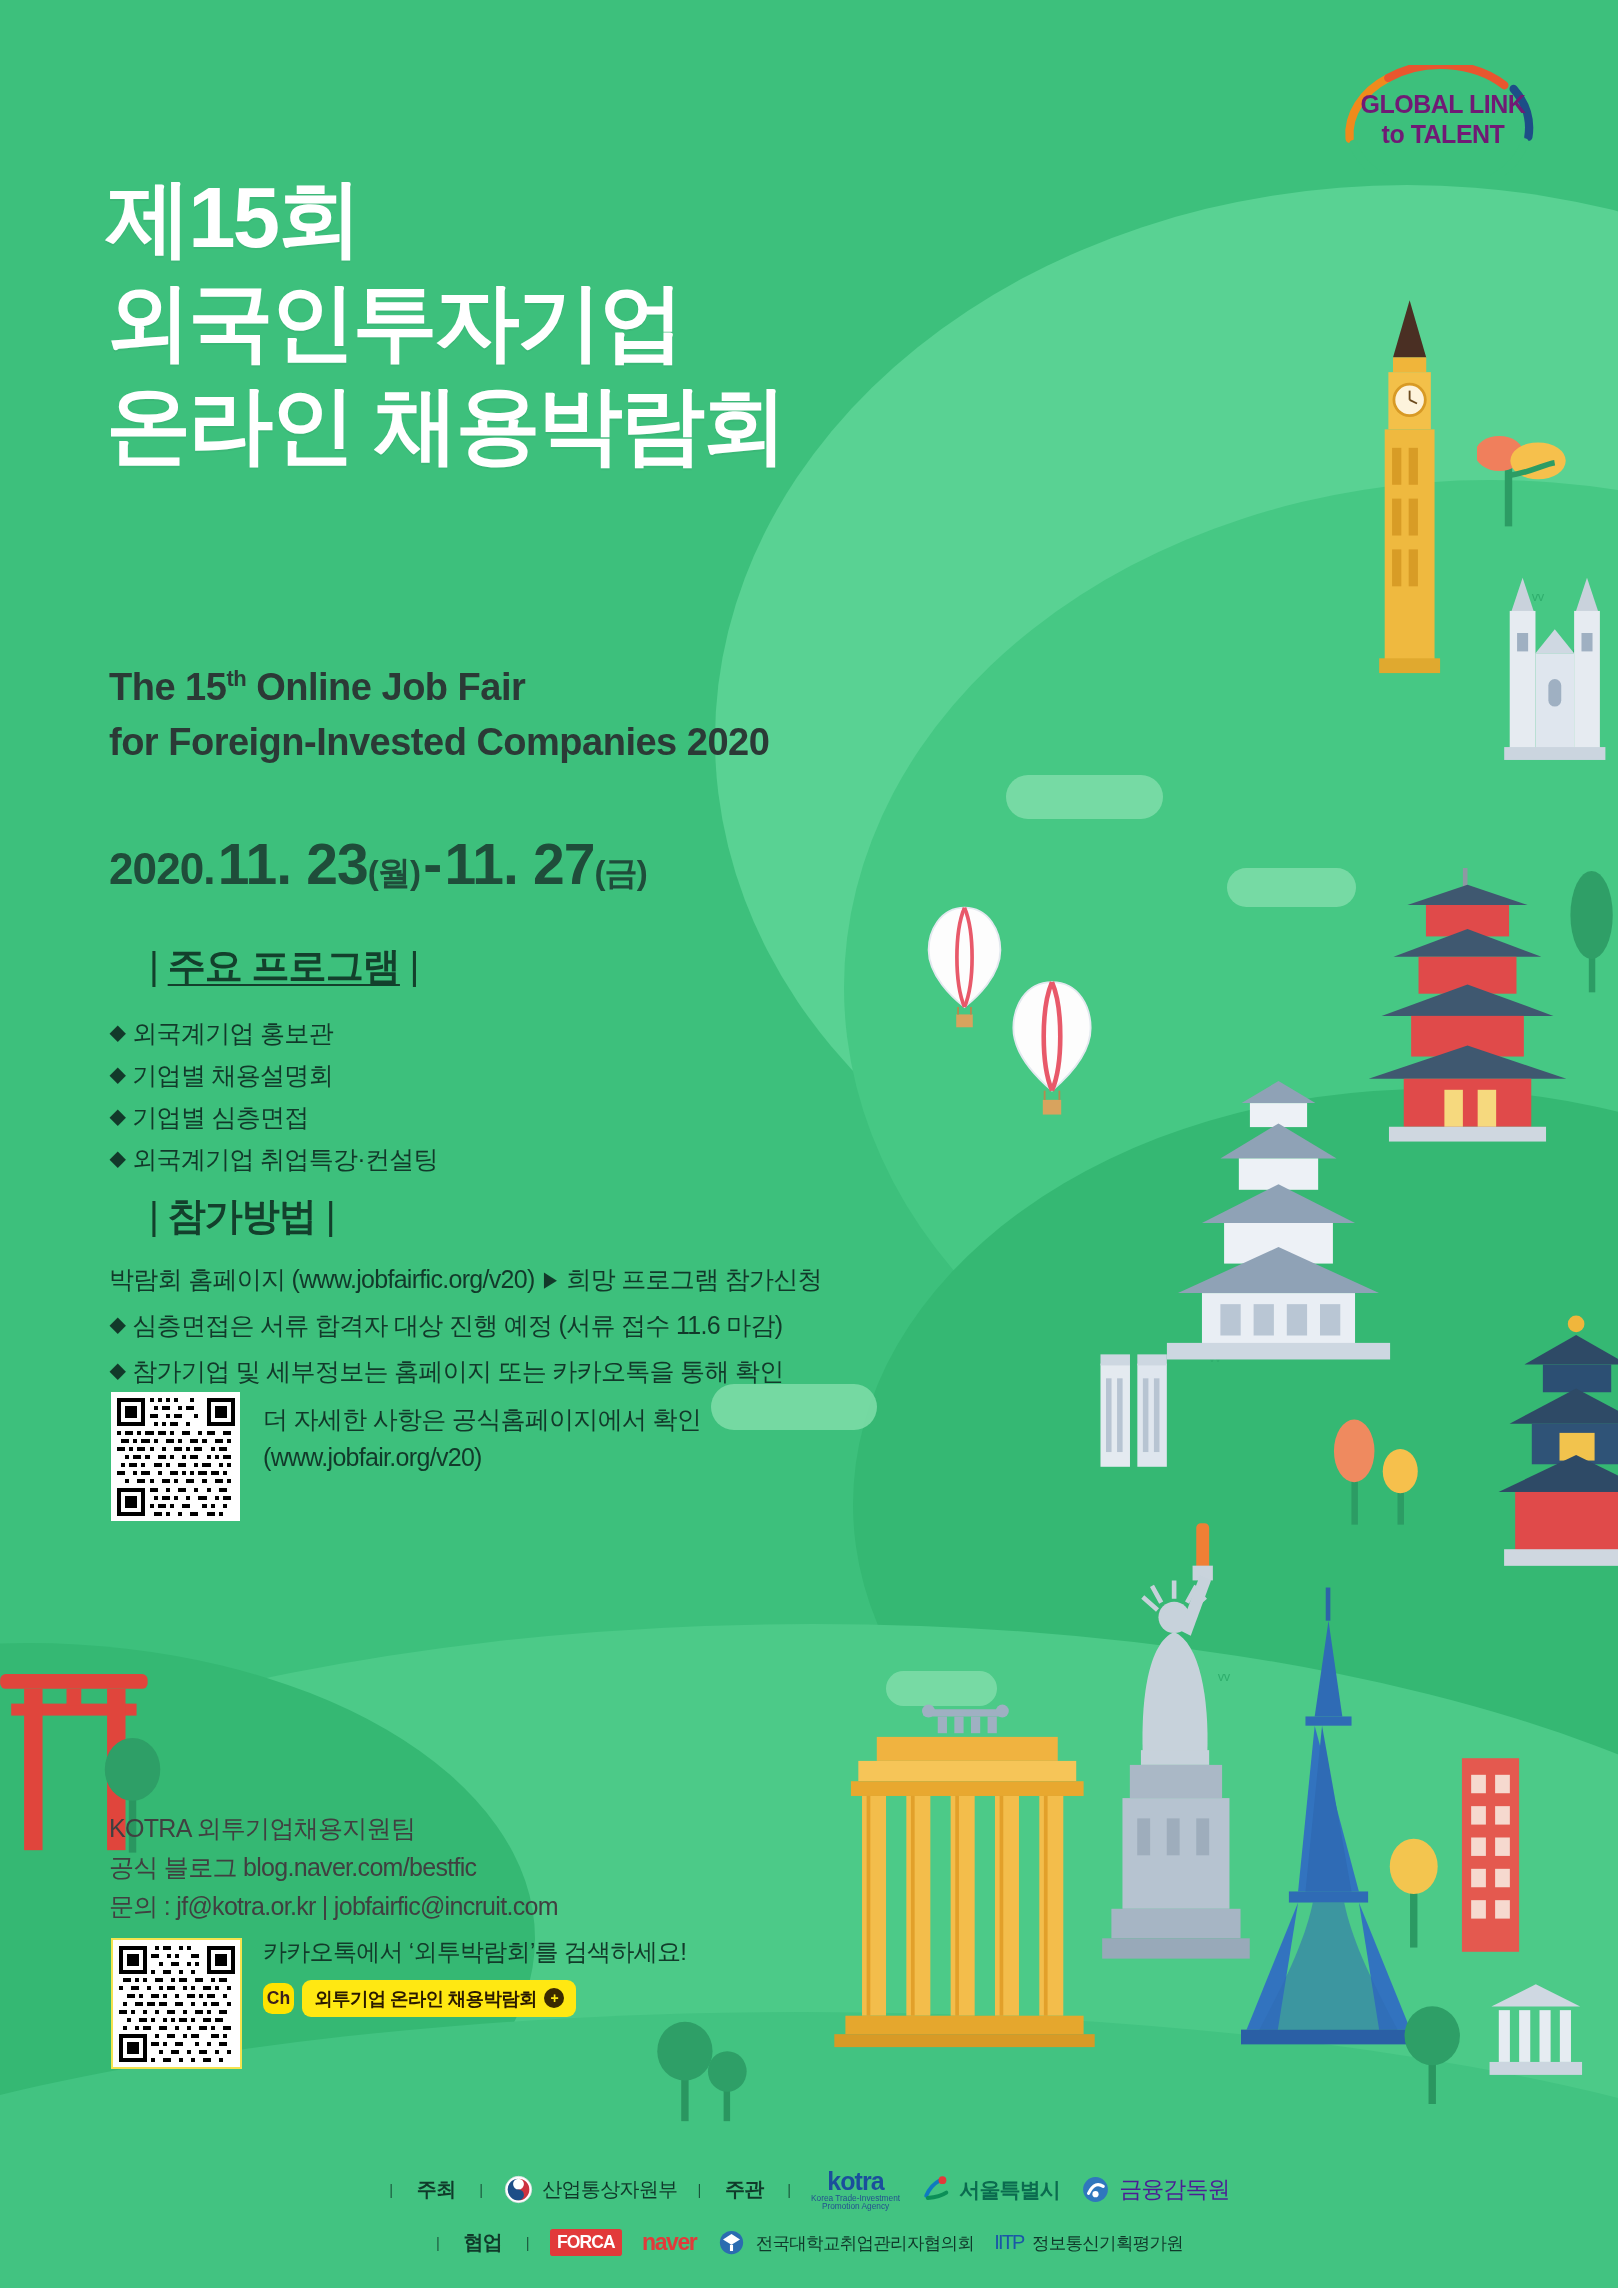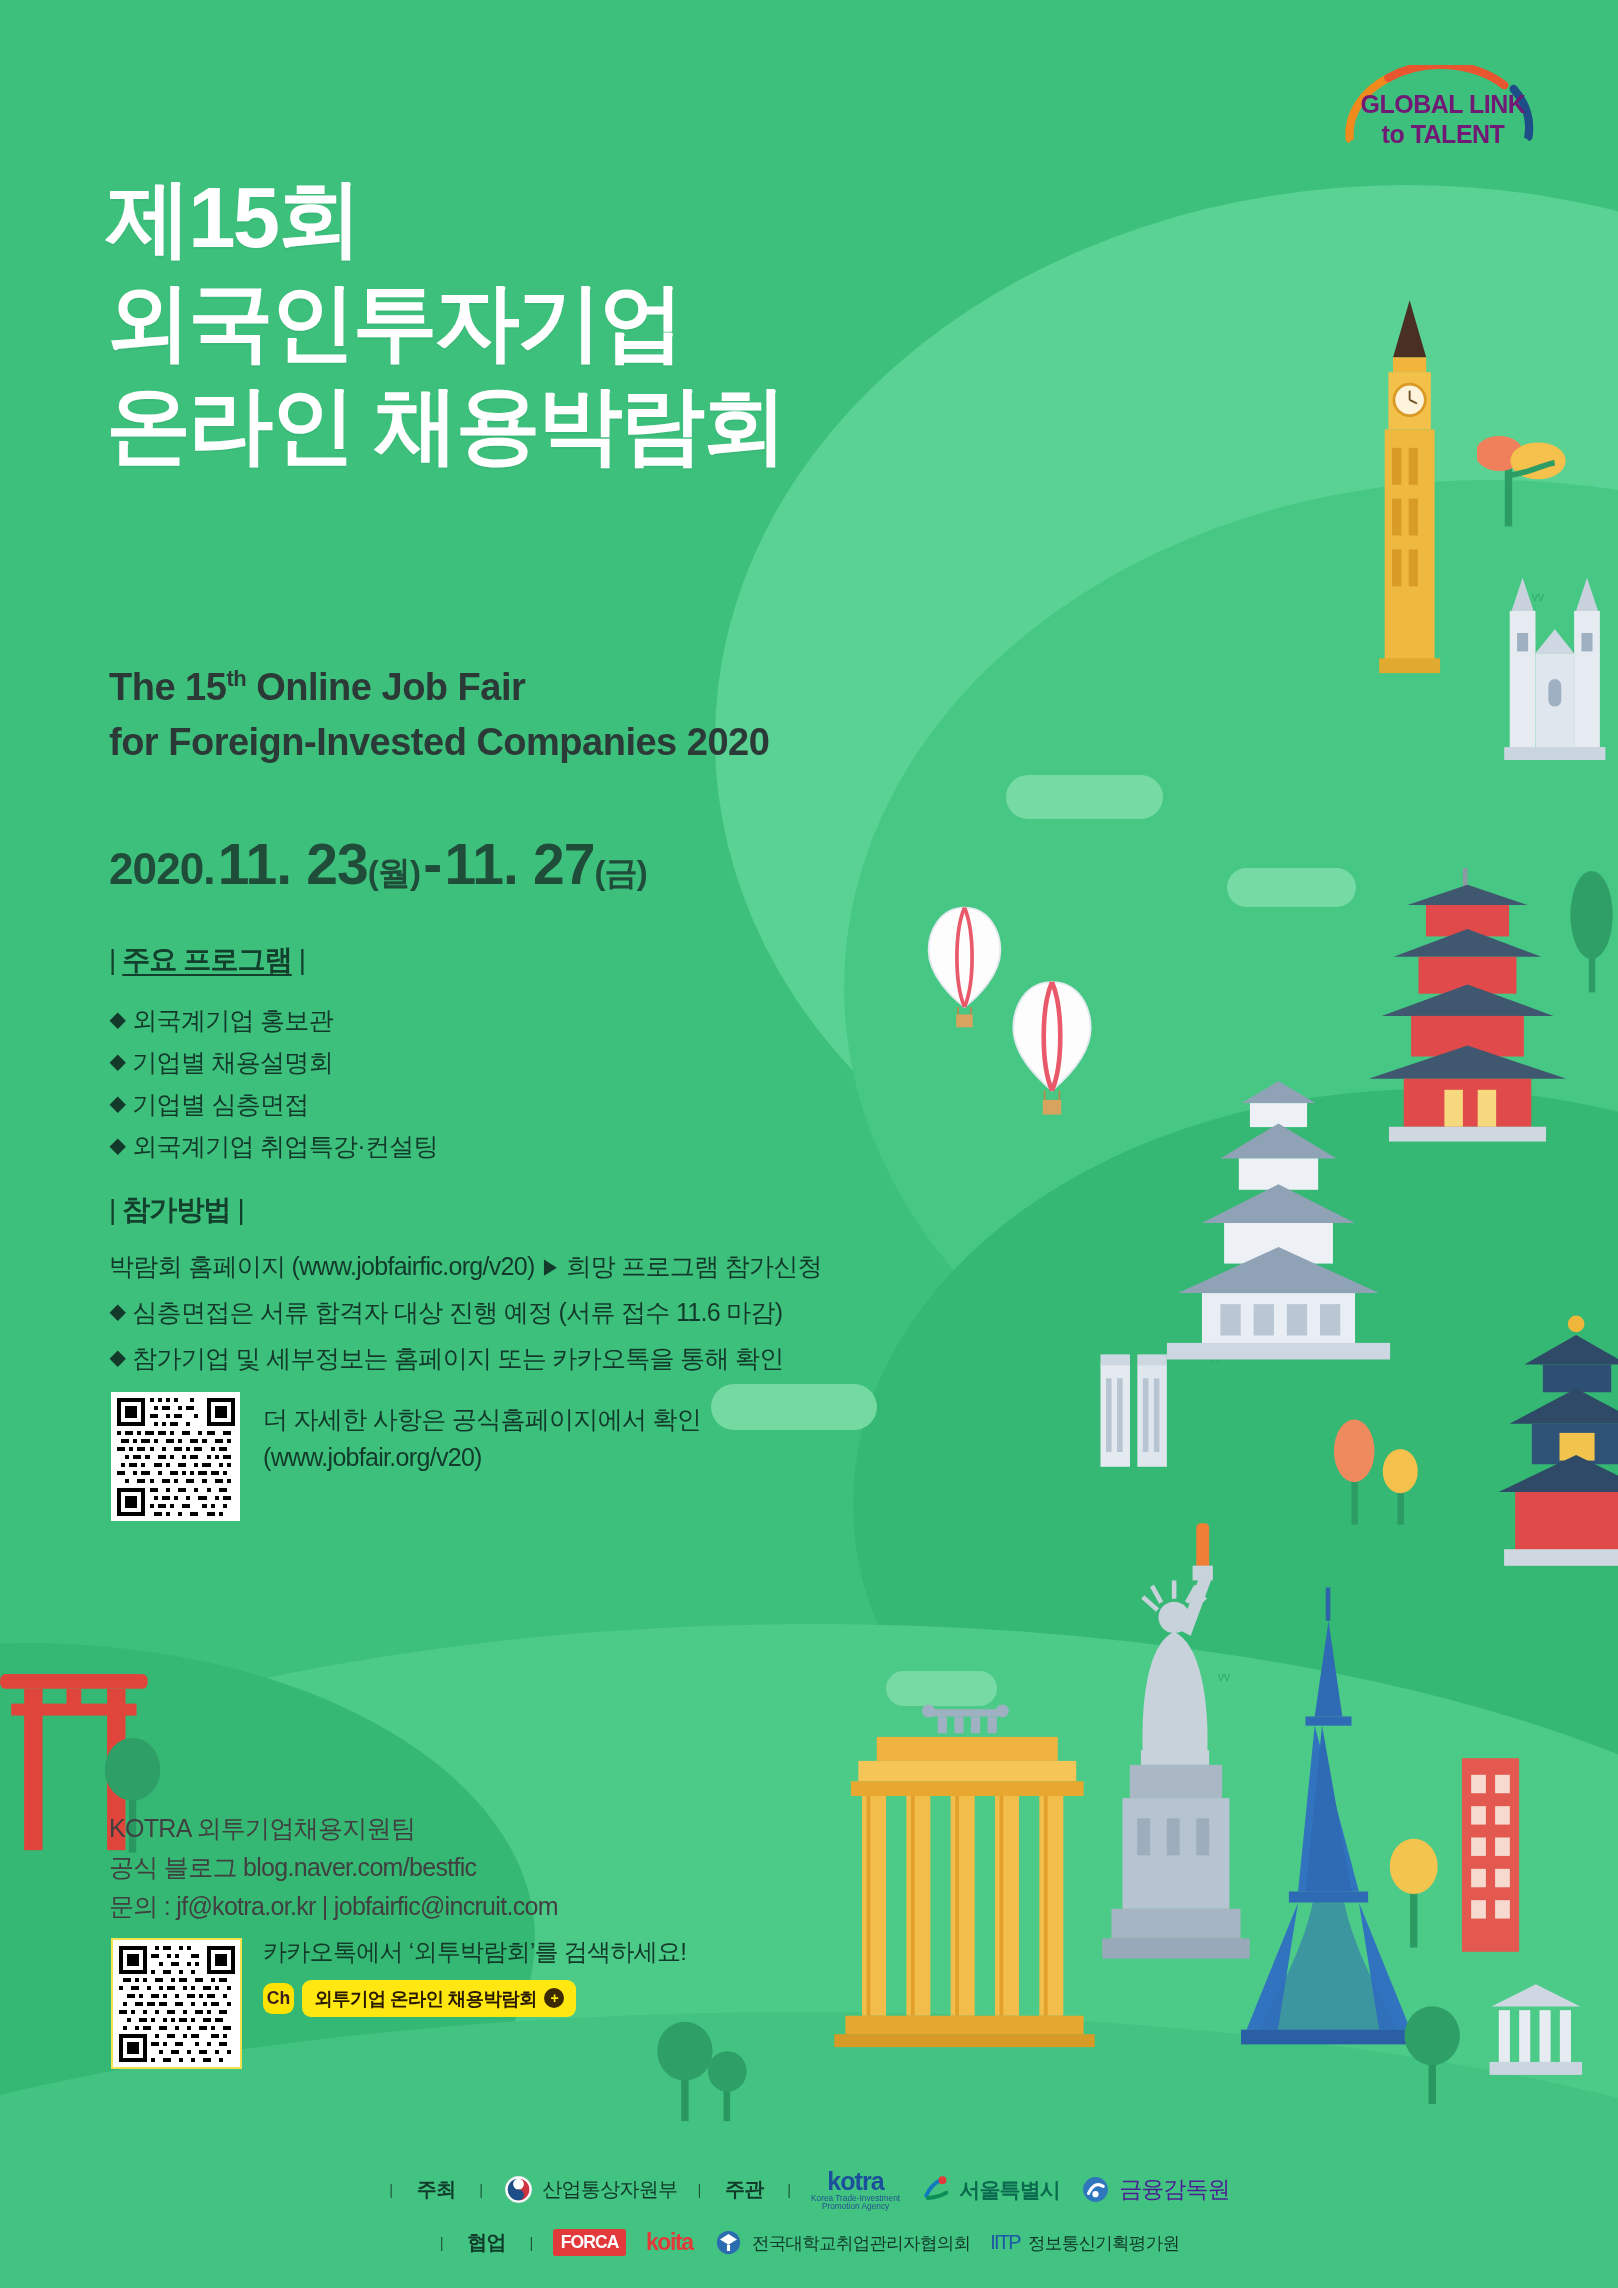--- a/index.html
+++ b/index.html
@@ -93,22 +93,23 @@
     letter-spacing: -0.9px;
   }
   #dates .y { font-size: 44px; }
   #dates .big { font-size: 57px; }
   #dates .sm { font-size: 33px; }
 
   
   .sec-title {
     color: #13402c;
     font-weight: bold;
-    font-size: 28px;
+    font-size: 38px;
     letter-spacing: -0.9px;
+    margin-left: 40px;
   }
   .sec-title .bar { color: #13402c; font-weight: normal; }
   .sec-title u { text-decoration-thickness: 1.8px; text-underline-offset: 4.6px; }
 
   #prog { position: absolute; top: 941px; left: 109px; }
   #prog ul { list-style: none; margin-top: 20px; }
   #prog li {
     color: #12392a;
     font-size: 25px;
     line-height: 1.68;
@@ -908,21 +909,21 @@
         <span class="fss">금융감독원</span>
       </span>
     </div>
 
     <div class="frow">
       <span class="vbar">|</span>
       <span class="flabel">협업</span>
       <span class="vbar">|</span>
 
       <span class="forca">FORCA</span>
-      <span class="koita">koita</span>
+      <span class="koita">naver</span>
 
       <span class="forg">
         <svg class="mark" viewBox="0 0 40 40" aria-hidden="true">
           <circle cx="20" cy="20" r="15" fill="#2b6cb0"></circle>
           <path d="M20 9 L31 16 L20 23 L9 16 Z" fill="#fff"></path>
           <rect x="18" y="23" width="4" height="8" fill="#fff"></rect>
         </svg>
         <span class="nm" style="font-size:17.5px;">전국대학교취업관리자협의회</span>
       </span>
 

